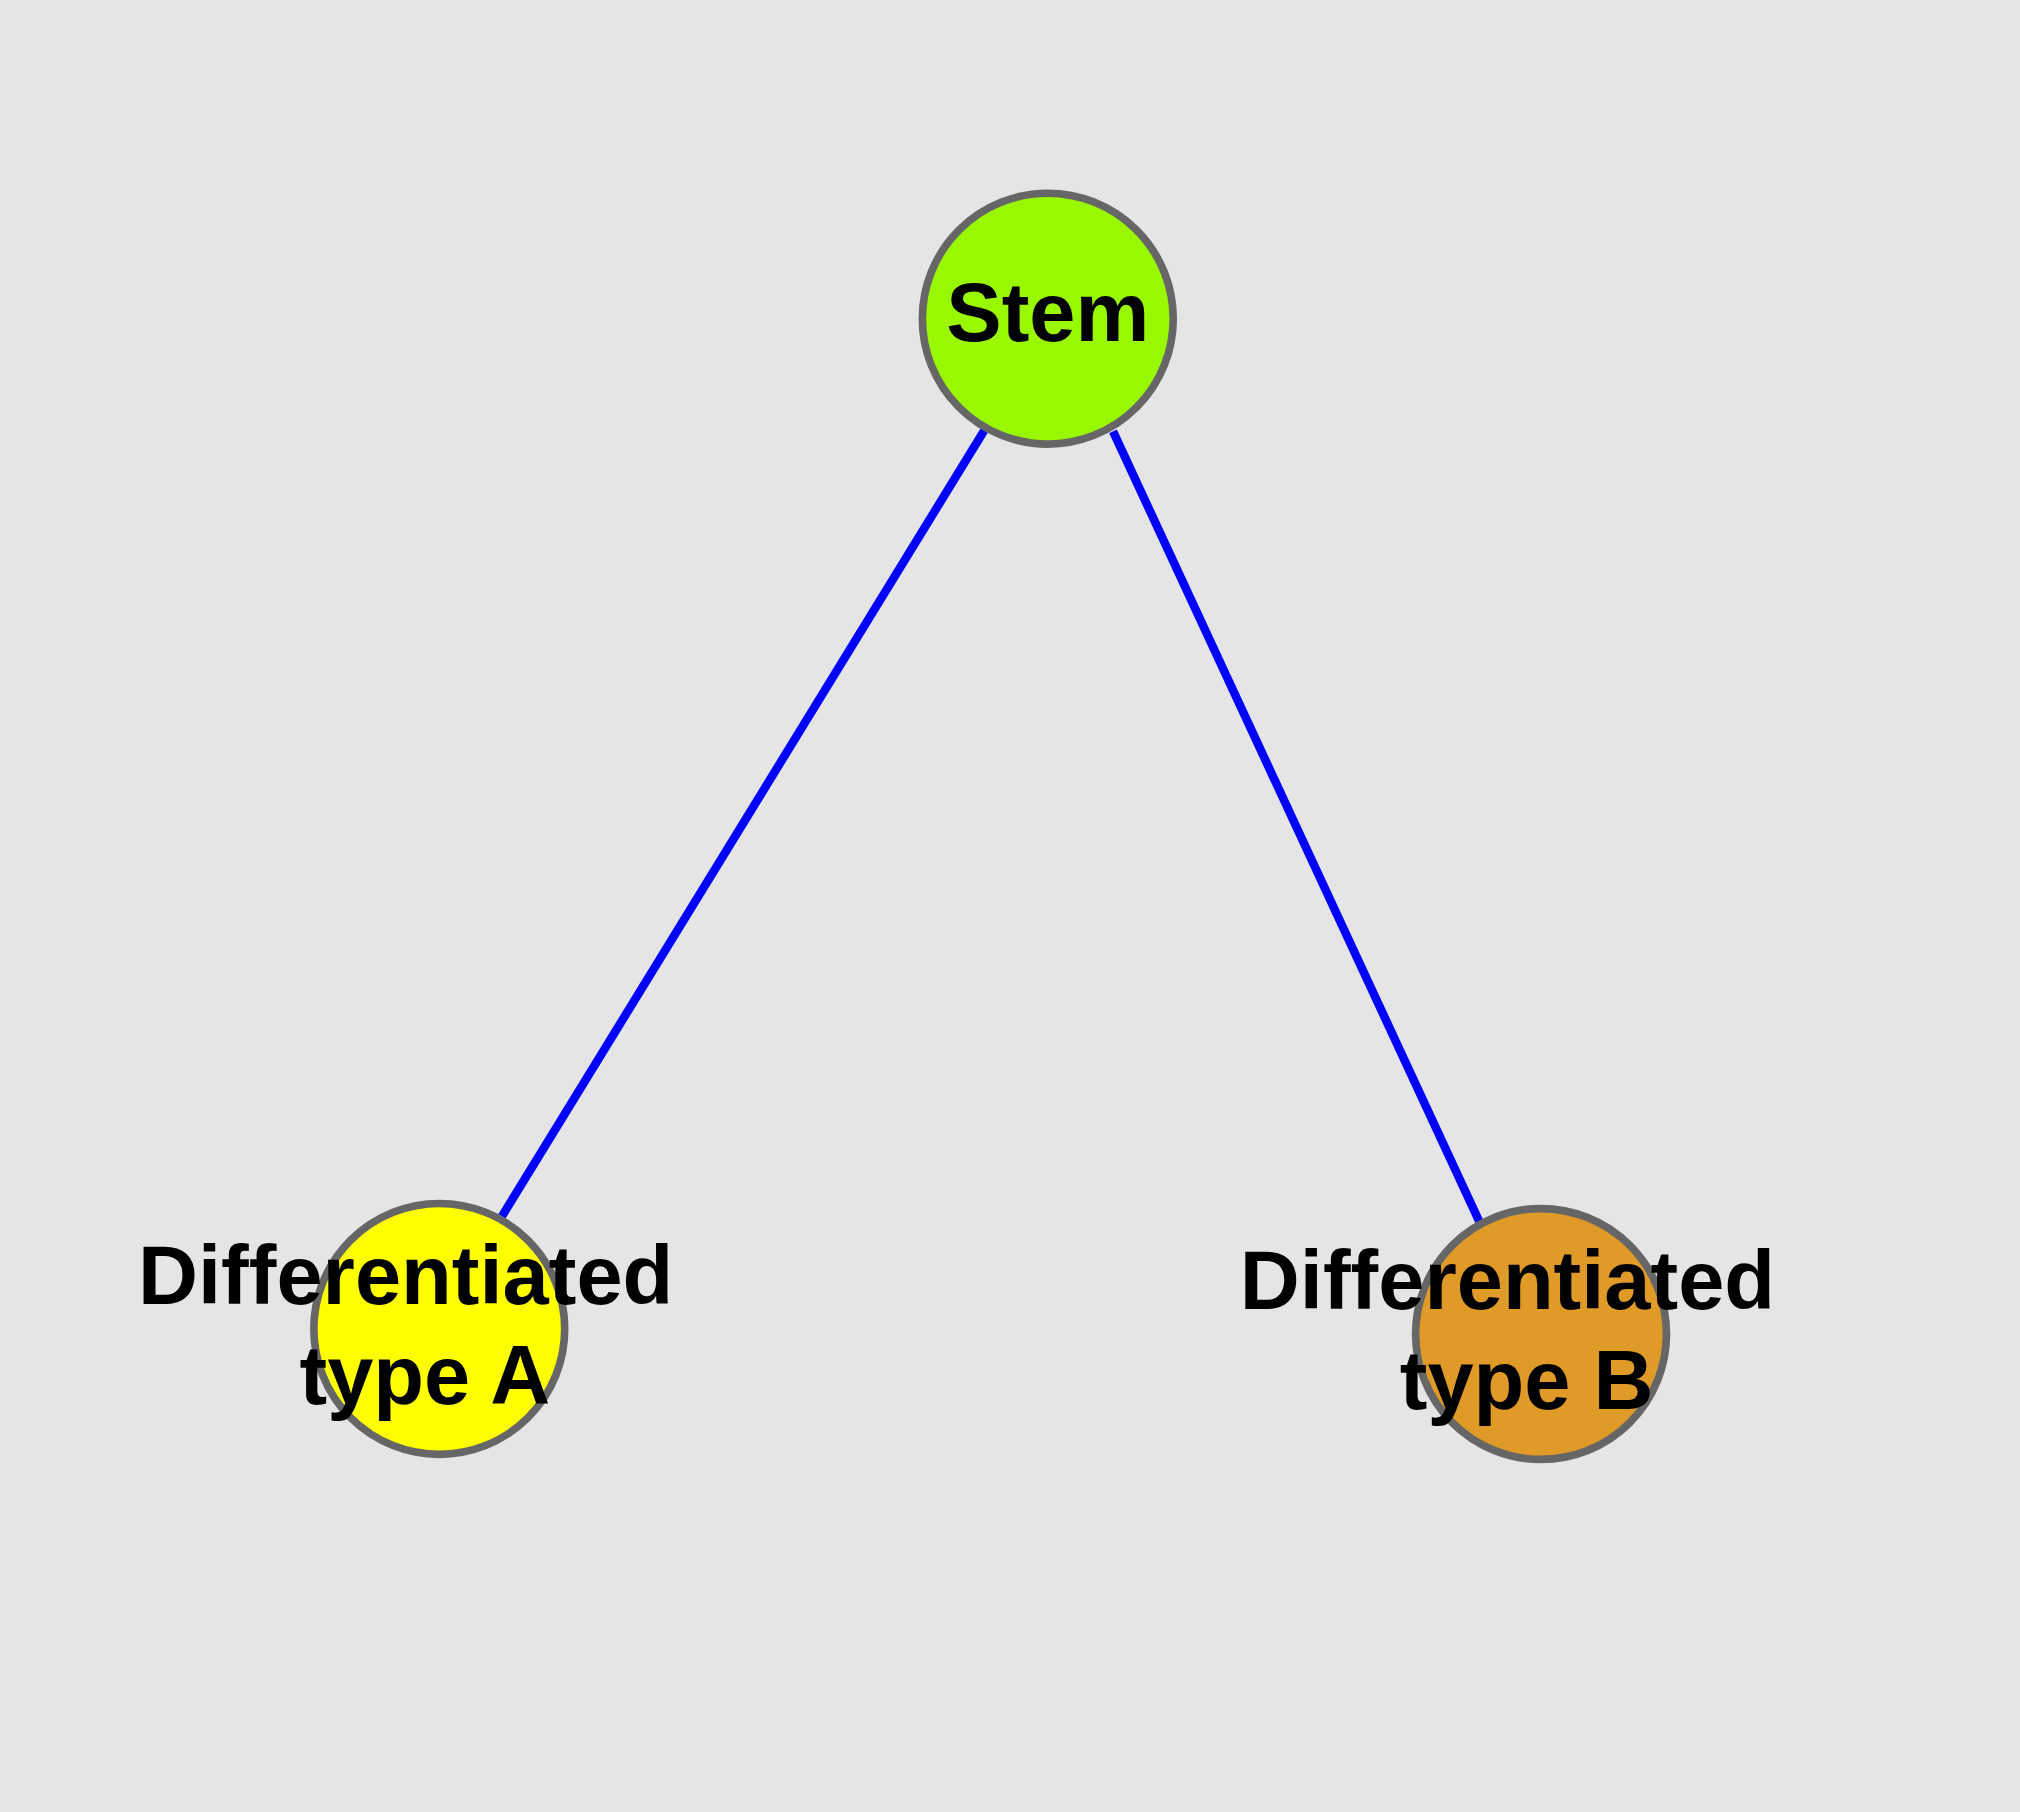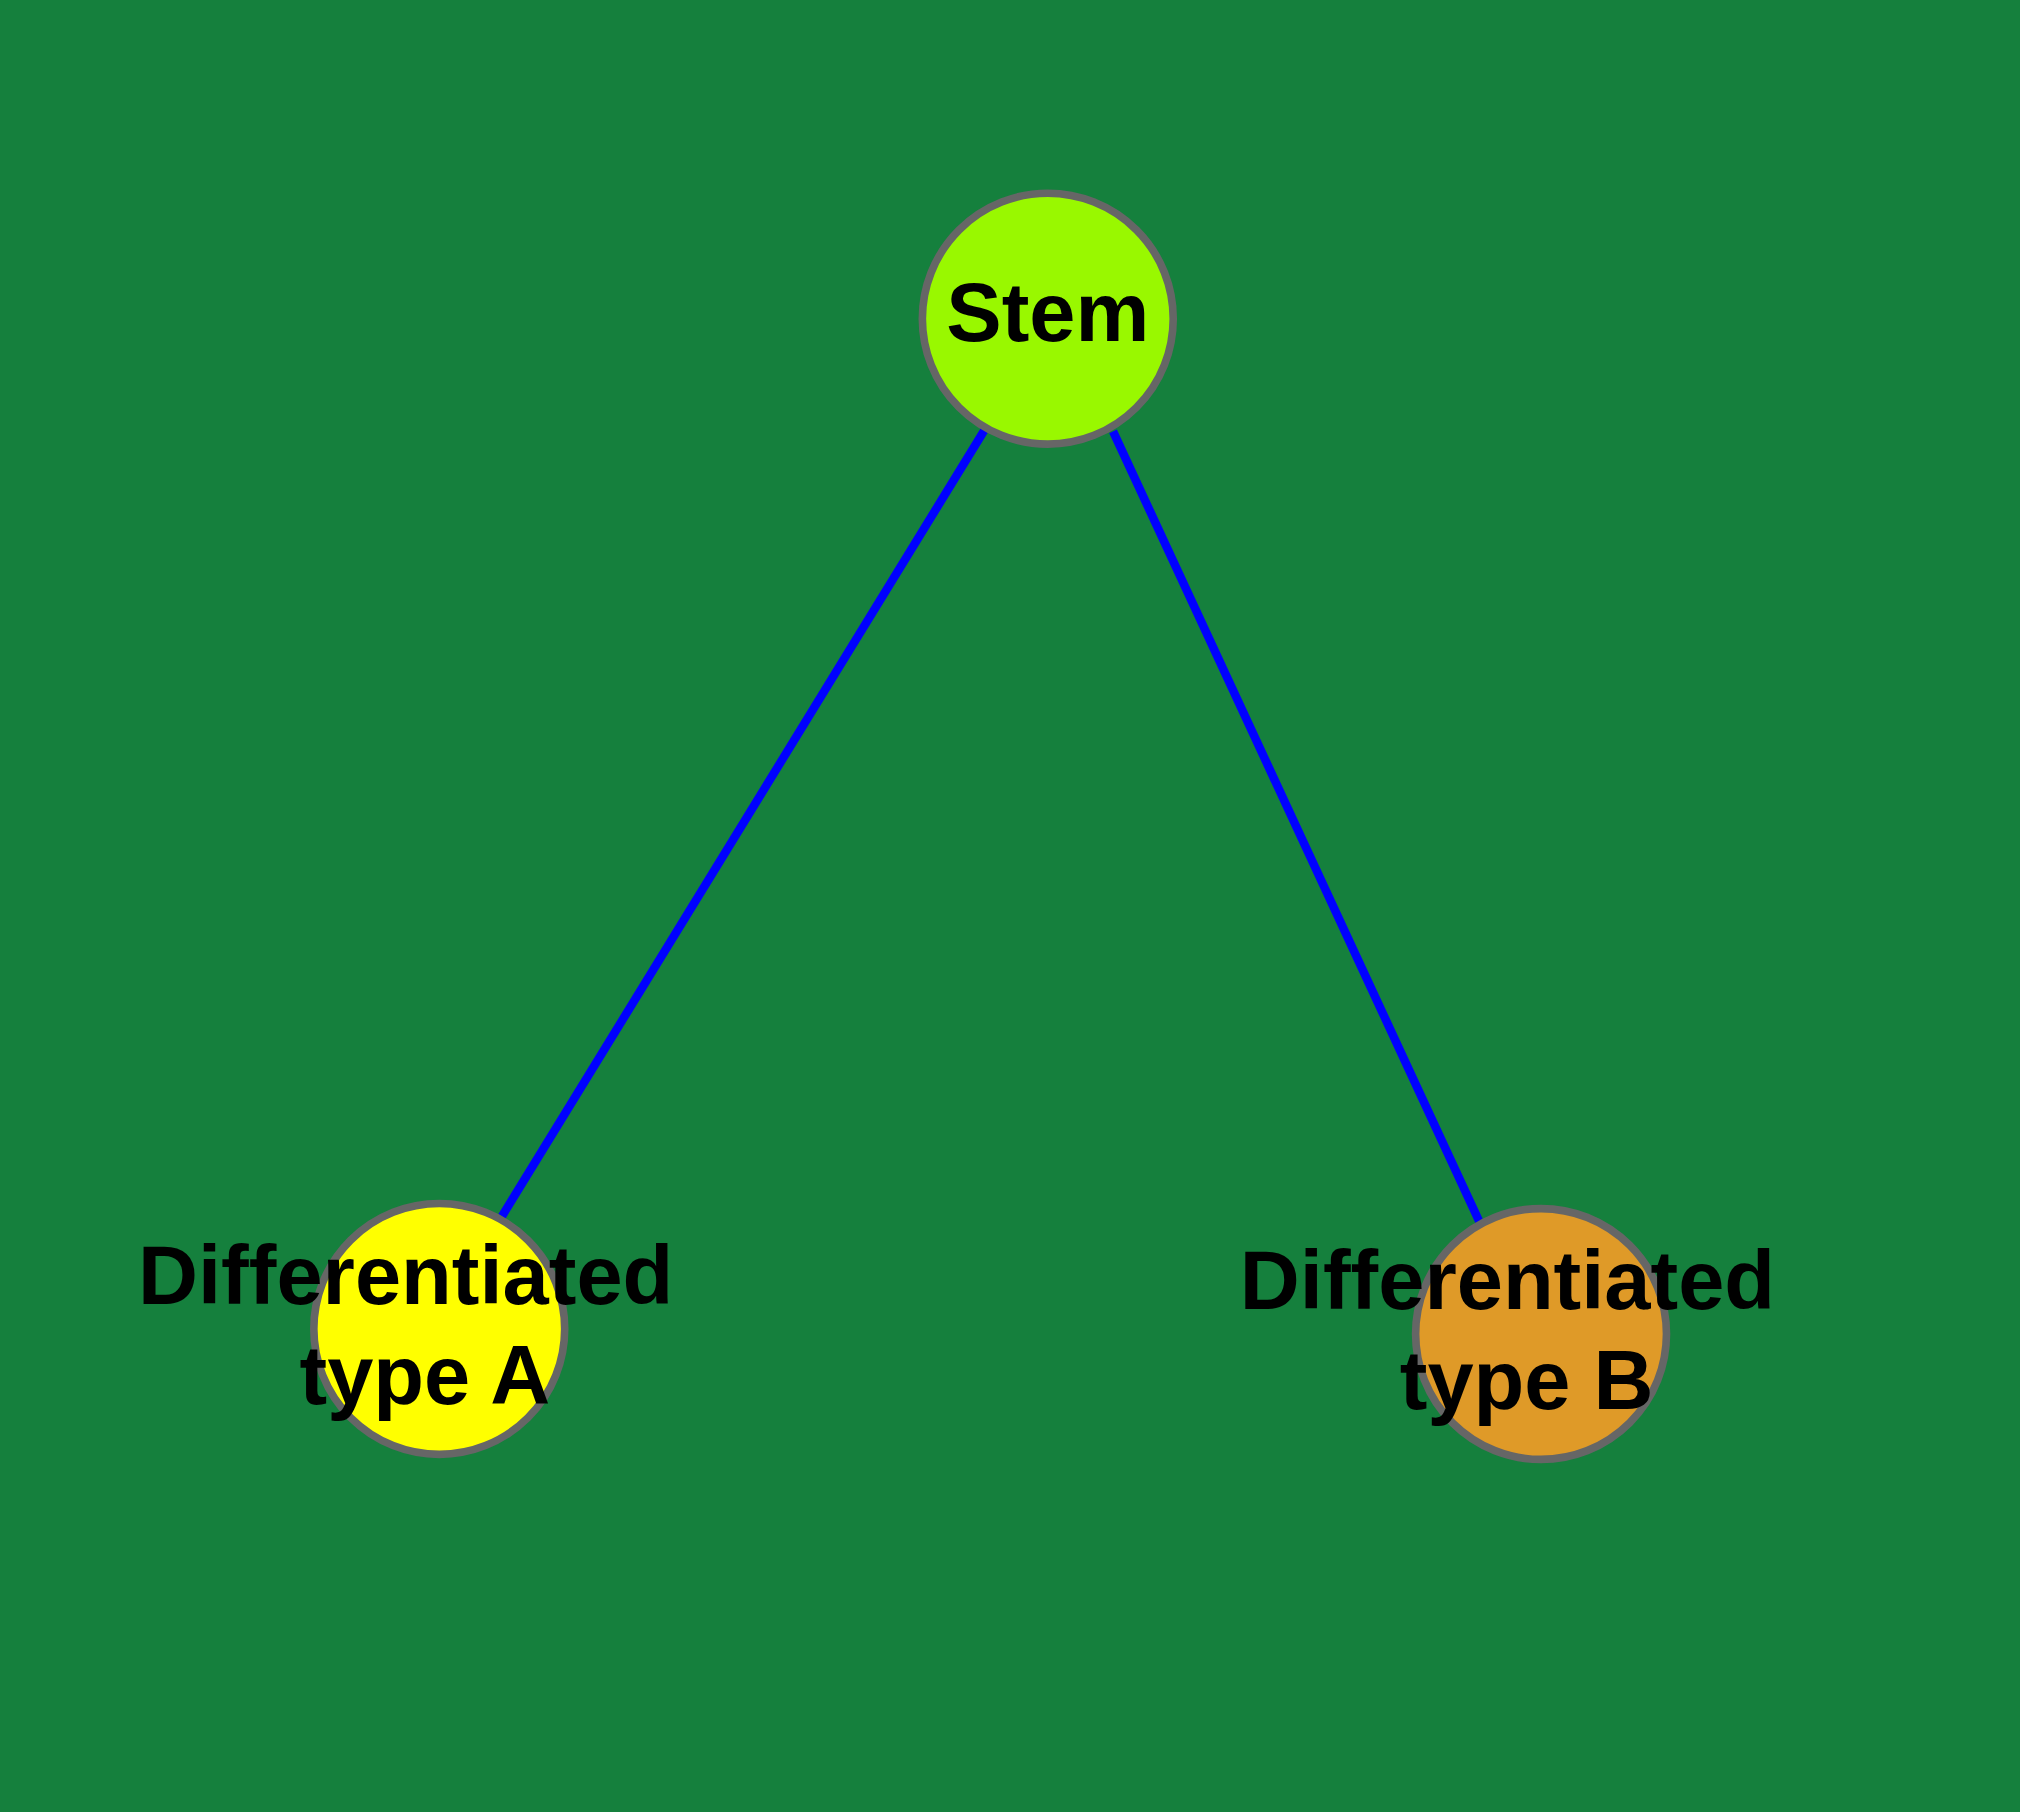--- a/index.html
+++ b/index.html
@@ -4,21 +4,21 @@
 <style>
   html, body {
     margin: 0;
     padding: 0;
     background: #ffffff;
   }
   #canvas {
     position: relative;
     width: 2021px;
     height: 1812px;
-    background: #15803d;
+    background: #e5e5e5;
     overflow: hidden;
     font-family: "Liberation Sans", sans-serif;
   }
   #graph-svg {
     position: absolute;
     left: 0;
     top: 0;
     width: 2021px;
     height: 1812px;
   }

